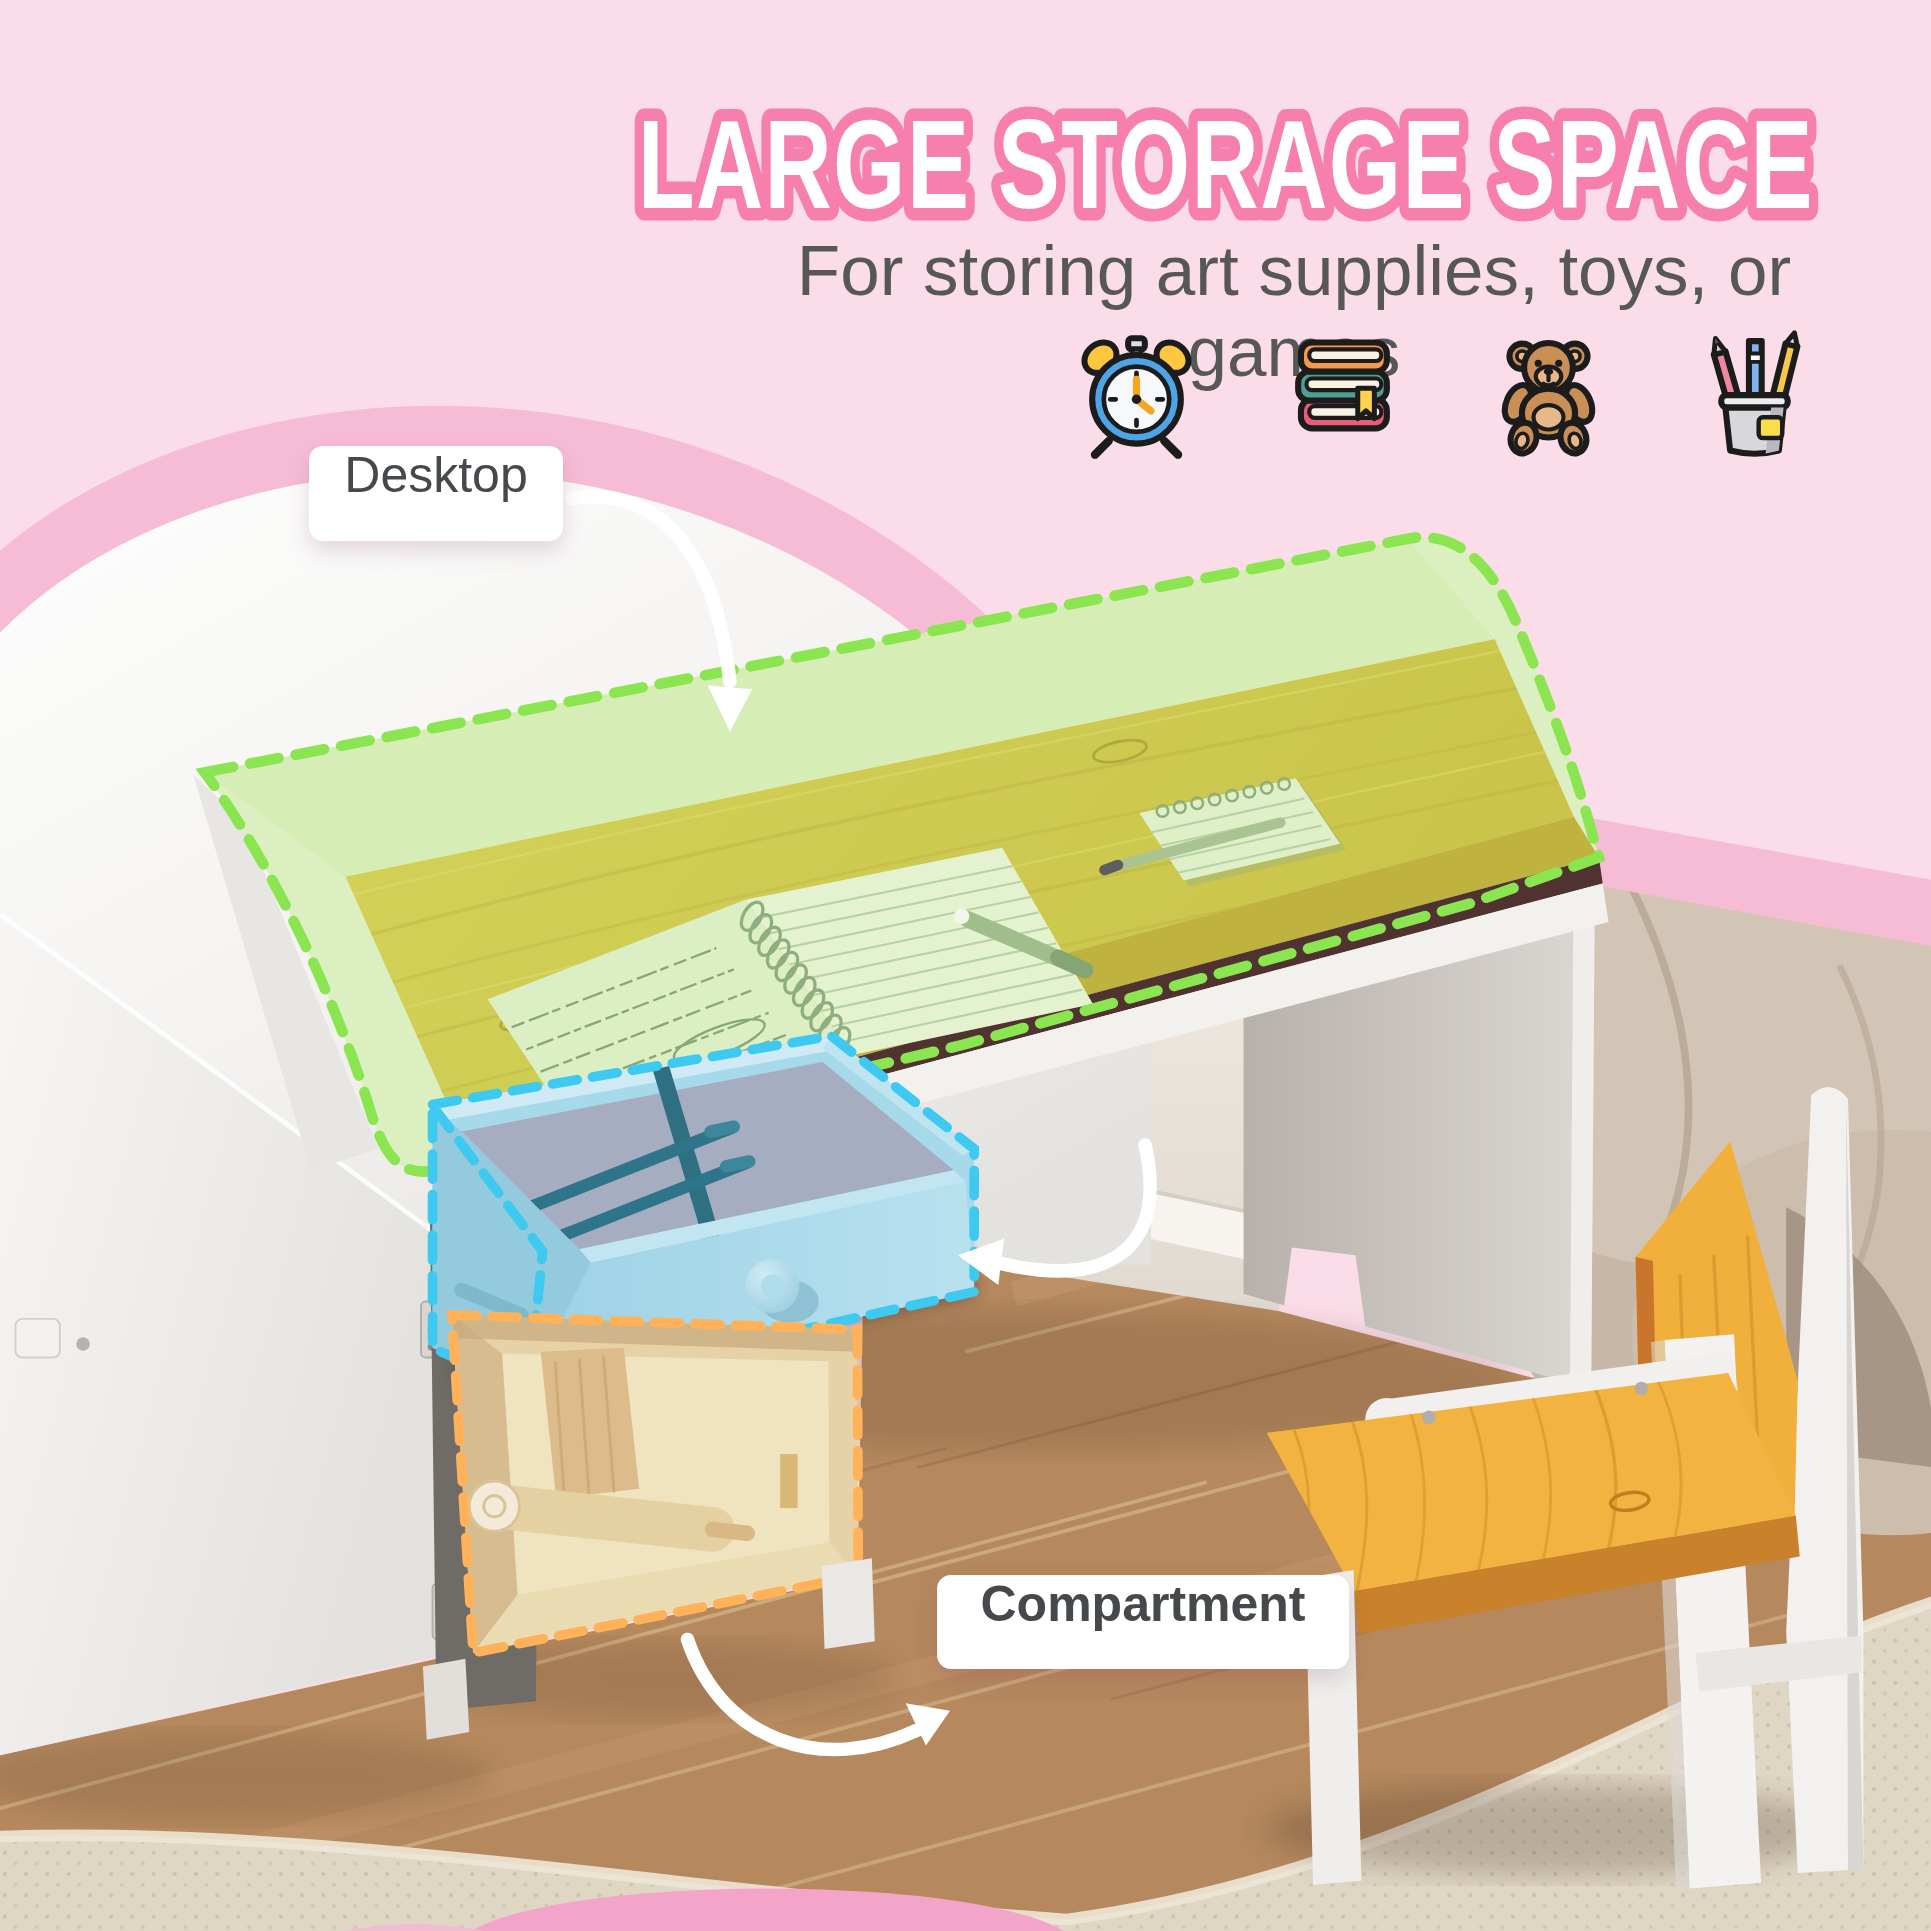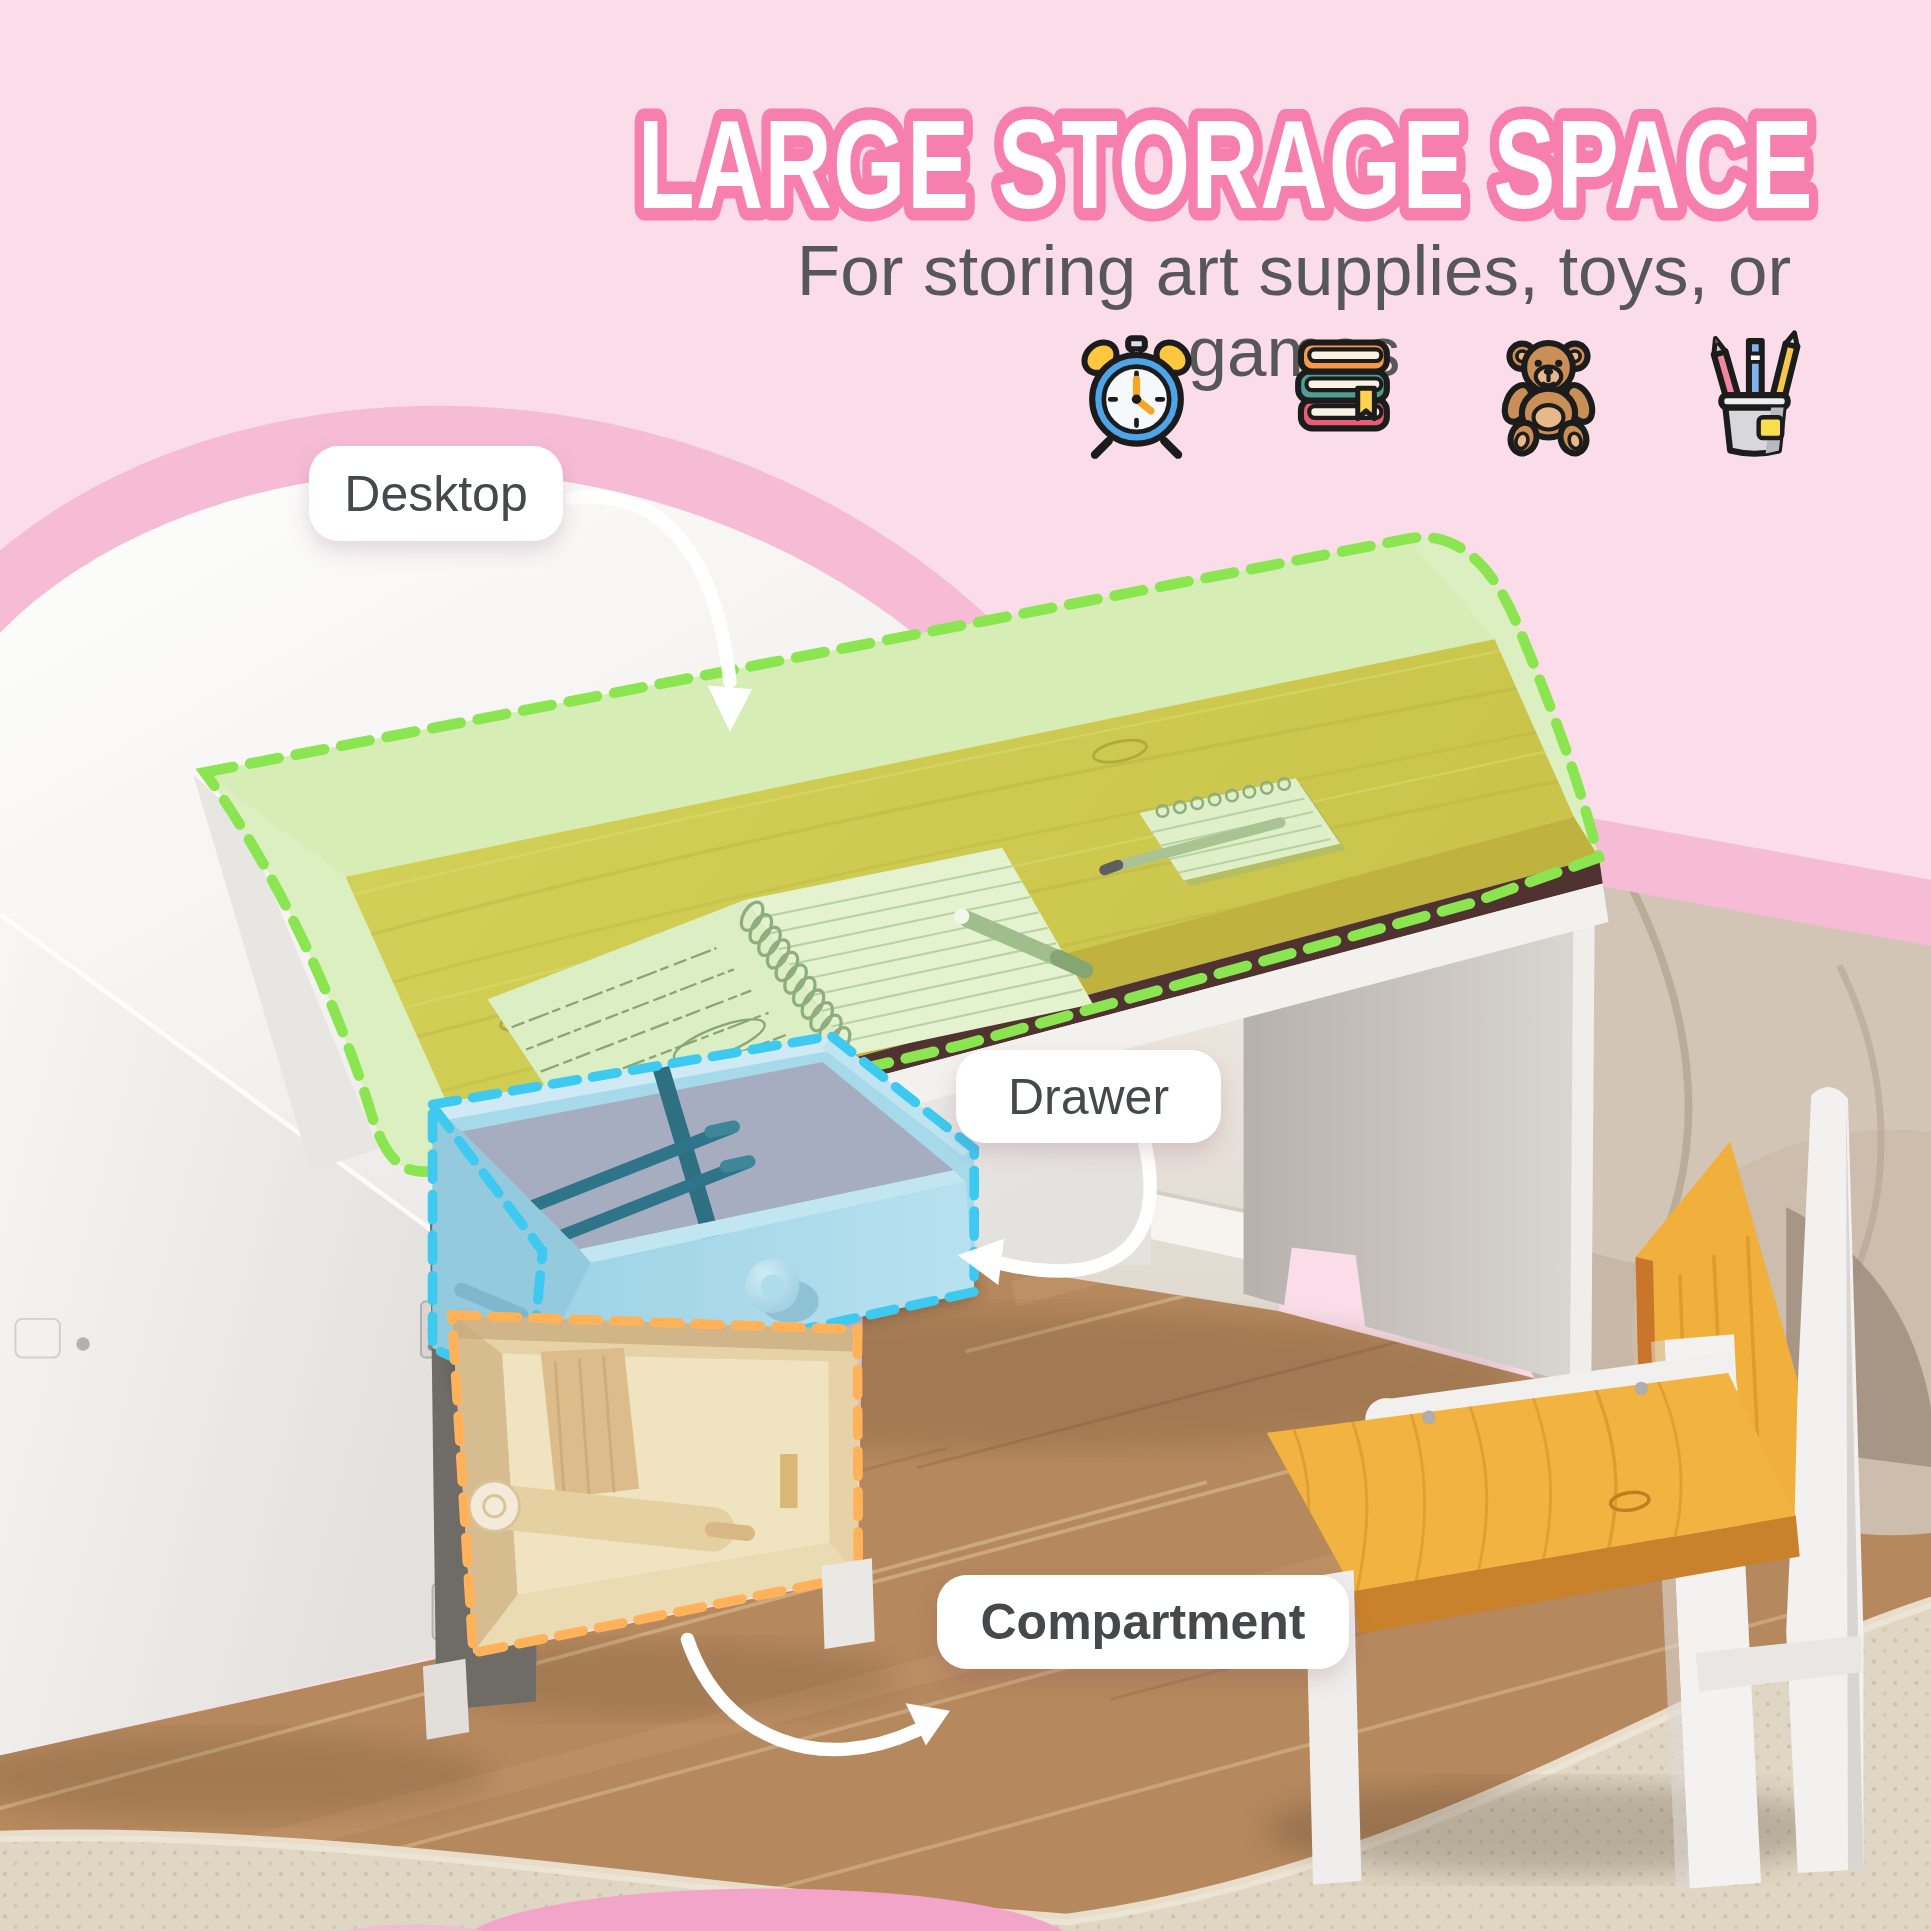--- a/index.html
+++ b/index.html
@@ -14,22 +14,22 @@
     stroke:var(--accent_pink,#F77FAD);
     stroke-width:26px;
     stroke-linejoin:round;
     paint-order:stroke fill;
     letter-spacing:2px;
   }
   .subtitle{position:absolute;left:763px;top:230px;width:1062px;
     text-align:center;font-size:71px;color:var(--subtitle_gray,#575757);}
   .icons-row{position:absolute;left:1070px;top:330px;display:flex;gap:73px;}
   .icon{width:133px;height:133px;}
-  .callout{position:absolute;display:flex;align-items:center;justify-content:center;
-    background:var(--label_bg,#fff);border-radius:30px;
+  .callout{position:absolute;display:flex;align-items:flex-start;justify-content:center;
+    background:var(--label_bg,#fff);border-radius:14px;
     box-shadow:0 9.7px 21px rgba(130,60,95,.18);
     color:var(--label_text,#46494C);font-size:50px;font-weight:500;}
   .callout.desktop{left:309px;top:446px;width:254px;height:95px;}
   .callout.drawer{left:956px;top:1050px;width:265px;height:93px;}
   .callout.compartment{left:937px;top:1575px;width:412px;height:94px;font-weight:bold;}
 </style>
 </head>
 <body>
 
 <div class="canvas">
@@ -397,21 +397,18 @@
       <path d="M 13.5,28 L 34.5,28 L 32.8,43.5 Q 24,45.8 15.2,43.5 Z" fill="#D8D8DC"></path>
       <path d="M 30,28 L 34.5,28 L 32.8,43.5 Q 30,44.3 28,44.6 Z" fill="#B9B9C2" stroke="none"></path>
       <rect x="25.5" y="31.5" width="8.5" height="7.5" rx="1.5" fill="#F7DE4A" stroke-width="1.6"></rect>
     </svg>
   </span>
 </div>
 
 <div class="callout desktop">
   <span>Desktop</span>
 </div>
-<div class="callout drawer">
-  <span>Drawer</span>
-</div>
 <div class="callout compartment">
   <span>Compartment</span>
 </div>
 
 </div>
 
 
 </body></html>

